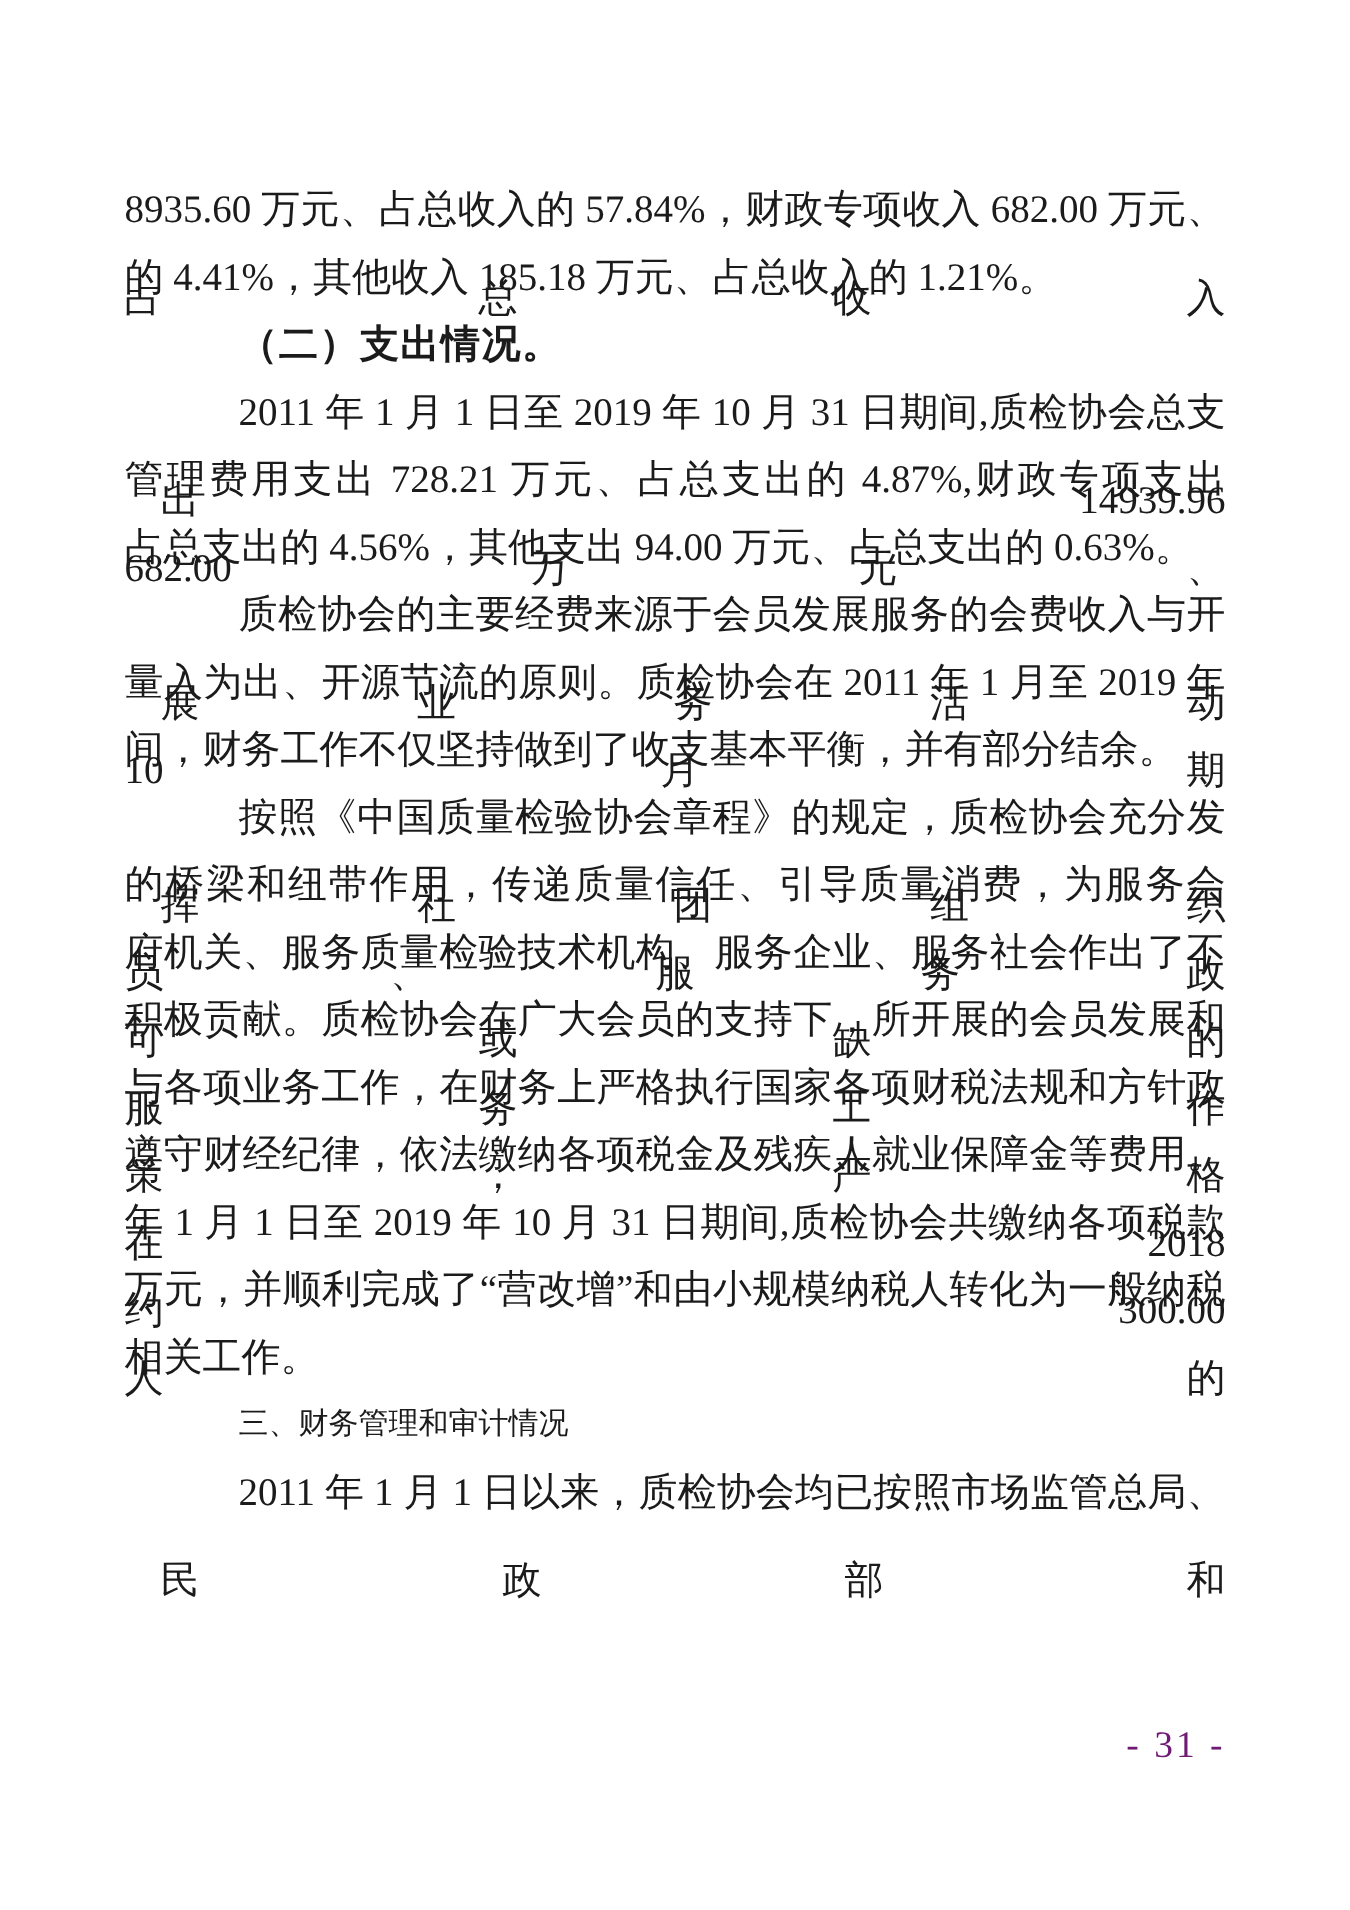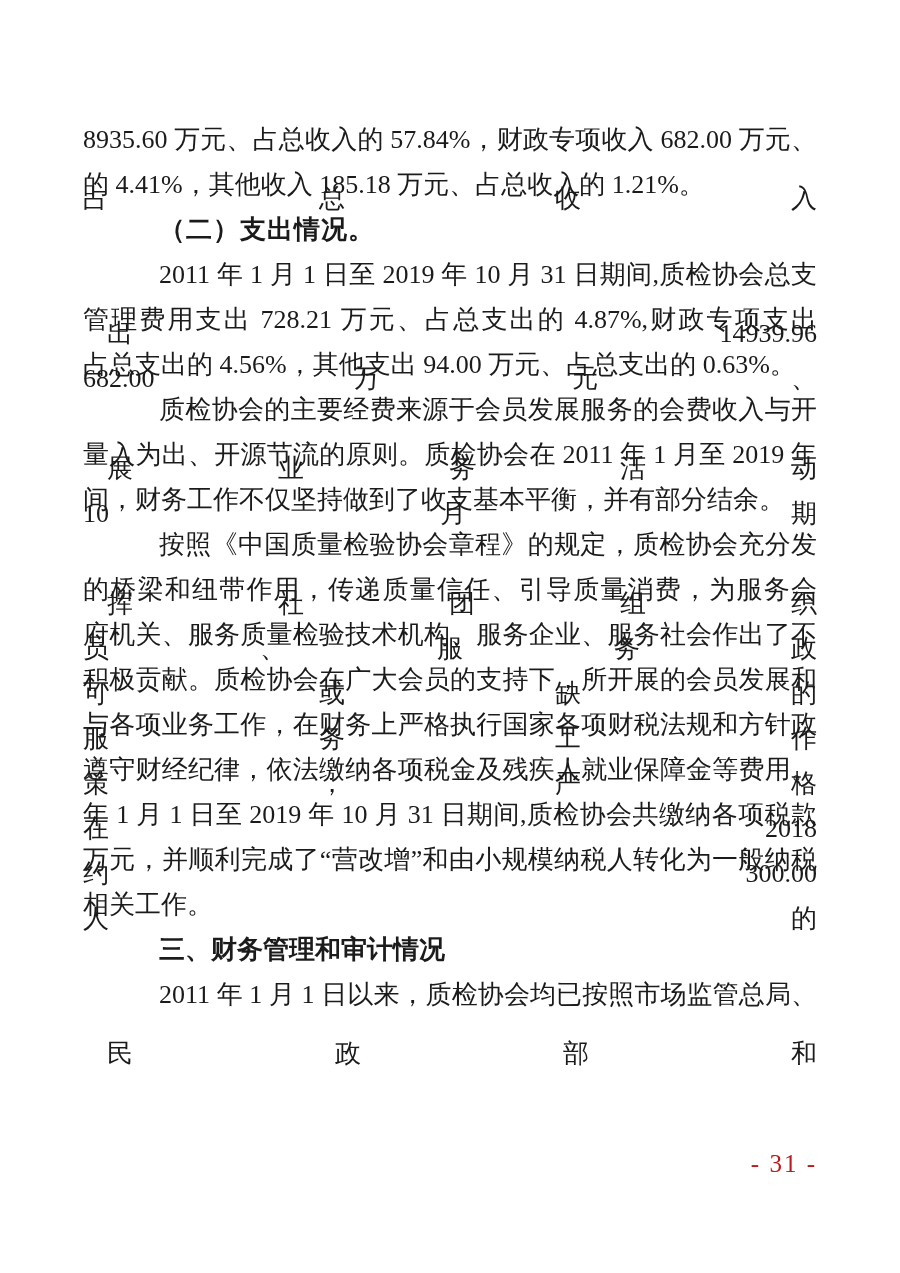--- a/index.html
+++ b/index.html
@@ -35,31 +35,31 @@
   .line.fill {
     text-align: justify;
     text-align-last: justify;
   }
   .line.kai-heading {
     font-weight: bold;
     letter-spacing: 1px;
   }
   .line.hei-heading {
     font-family: "Liberation Sans", "DejaVu Sans", sans-serif;
-    font-weight: bold;
-    font-size: 26px;
+    font-weight: normal;
+    font-size: 20px;
   }
   .page-number {
     position: absolute;
     top: 1148px;
     right: 83px;
     font-size: 25px;
     line-height: 32px;
     letter-spacing: 2px;
-    color: #b91c1c;
+    color: #701a75;
   }
 </style>
 </head>
 <body>
 
 <div class="page">
   <div class="text-block">
     <div class="line fill">8935.60 万元、占总收入的 57.84%，财政专项收入 682.00 万元、占总收入</div>
     <div class="line">的 4.41%，其他收入 185.18 万元、占总收入的 1.21%。</div>
     <div class="line kai-heading indent">（二）支出情况。</div>

